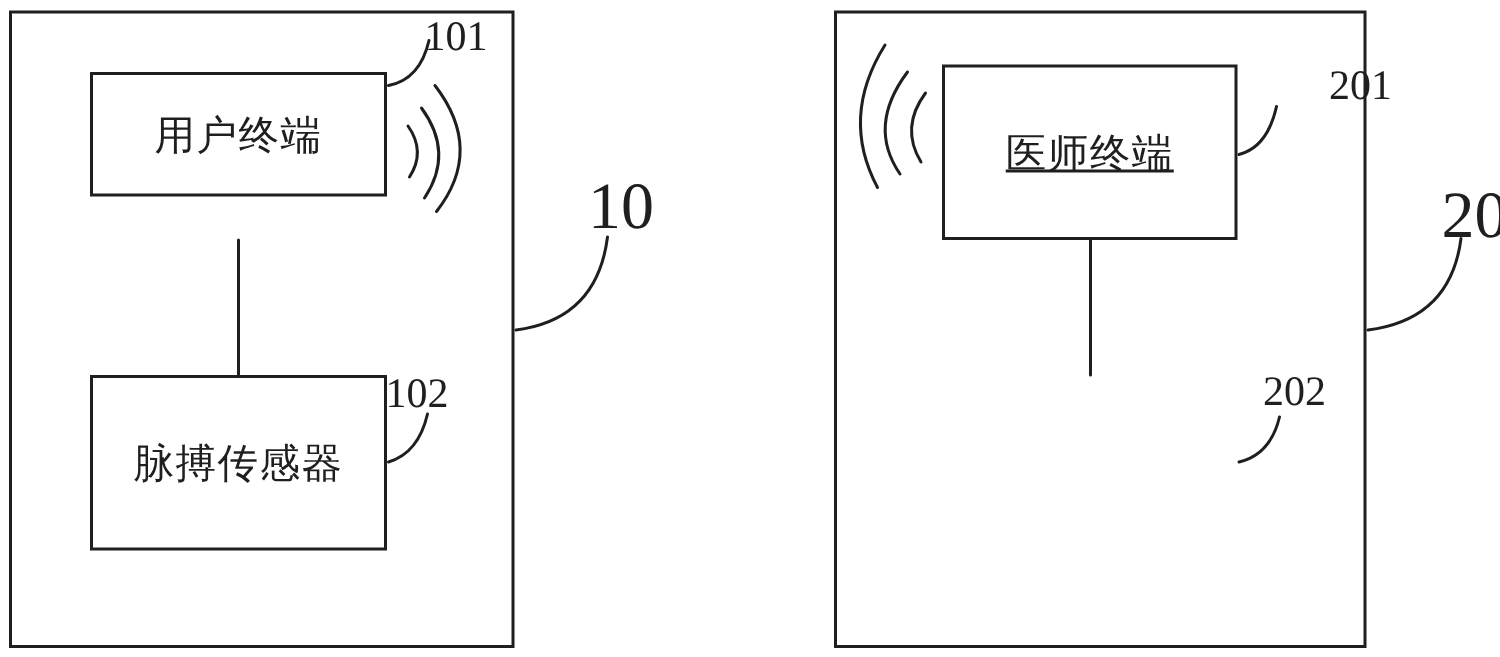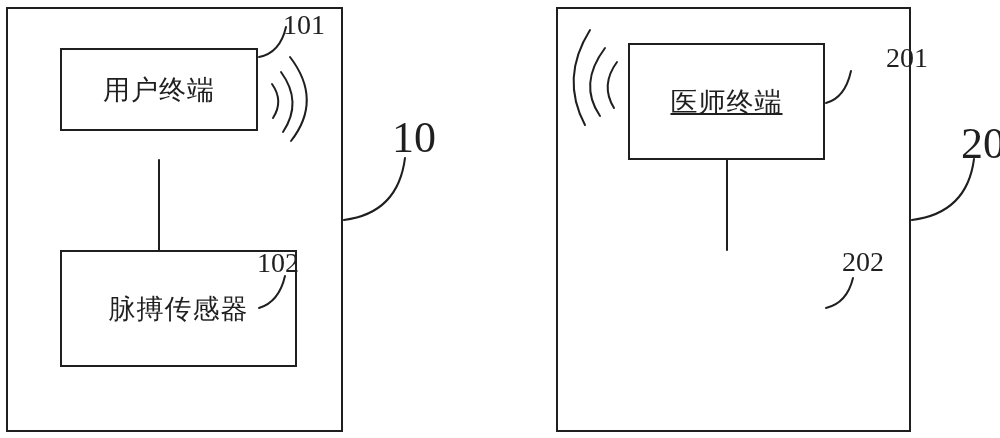--- a/index.html
+++ b/index.html
@@ -43,21 +43,21 @@
     align-items: center;
     justify-content: center;
     z-index: 1;
   }
   .inner-box .box-label {
     font-size: 27px;
     letter-spacing: 1px;
     white-space: nowrap;
   }
   .ib-left-top     { left: 60px;  top: 48px;  width: 198px; height: 83px; }
-  .ib-left-bottom  { left: 60px;  top: 250px; width: 237px; height: 117px; }
+  .ib-left-bottom  { left: 60px;  top: 250px; width: 198px; height: 117px; }
   .ib-right-top    { left: 628px; top: 43px;  width: 197px; height: 117px; text-decoration: underline; }
   .ib-right-bottom { left: 628px; top: 250px; width: 197px; height: 117px; }
   .ref-label {
     position: absolute;
     font-size: 28px;
     line-height: 1;
     z-index: 3;
     white-space: nowrap;
   }
   .ref-101 { left: 283px; top: 11px; }

